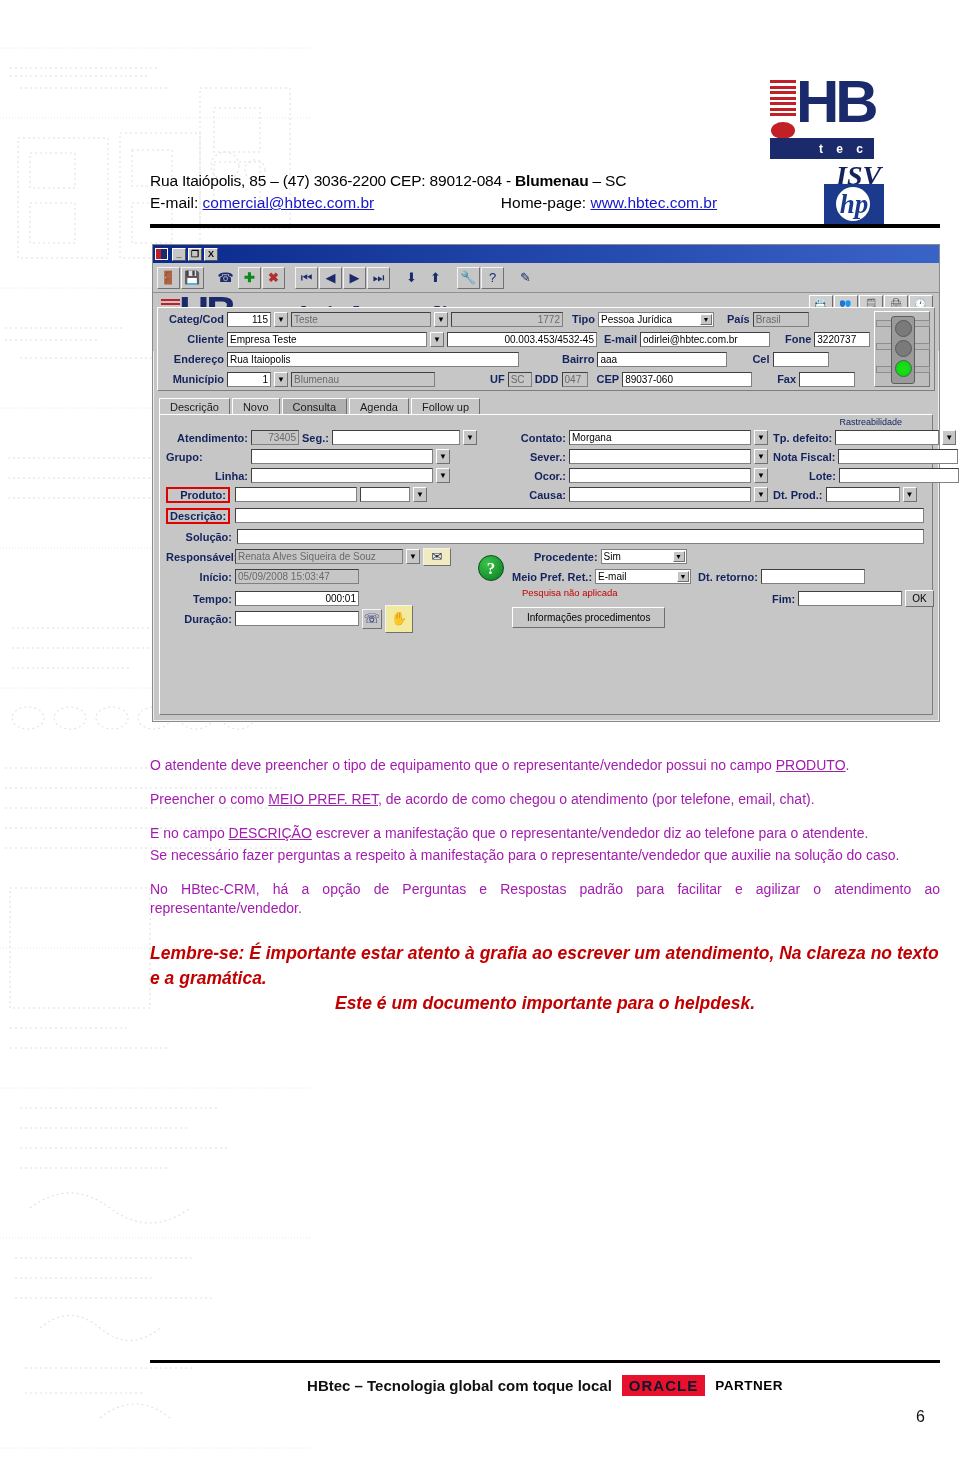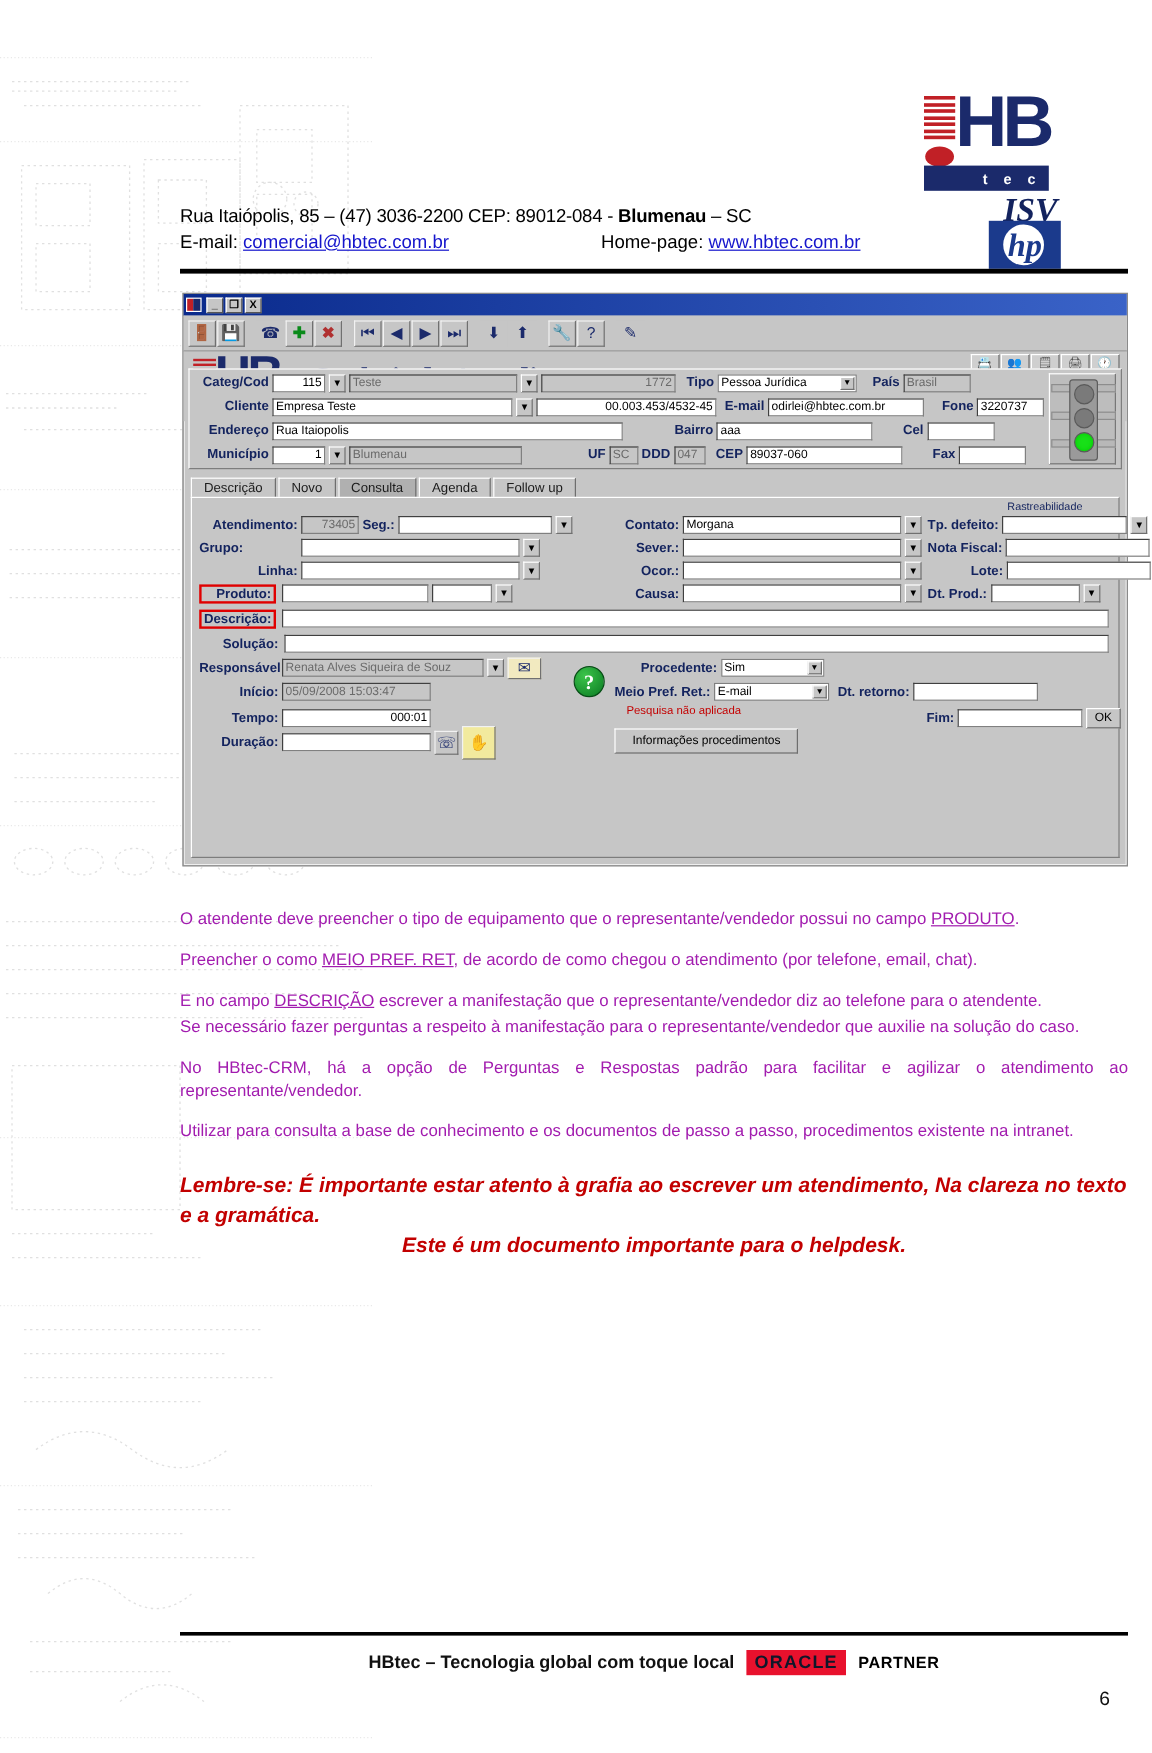--- a/index.html
+++ b/index.html
@@ -496,21 +496,20 @@
     <p class="p"><span>O atendente deve preencher o tipo de equipamento que o representante/vendedor possui no campo </span><u>PRODUTO</u><span>.</span></p>
 
     <p class="p"><span>Preencher o como </span><u>MEIO PREF. RET</u><span>, de acordo de como chegou o atendimento (por telefone, email, chat).</span></p>
 
     <p class="p" style="margin-bottom:2px"><span>E no campo </span><u>DESCRIÇÃO</u><span> escrever a manifestação que o representante/vendedor diz ao telefone para o atendente.</span></p>
 
     <p class="p">Se necessário fazer perguntas a respeito à manifestação para o representante/vendedor que auxilie na solução do caso.</p>
 
     <p class="p">No HBtec-CRM, há a opção de Perguntas e Respostas padrão para facilitar e agilizar o atendimento ao representante/vendedor.</p>
 
-    <p class="p">Utilizar para consulta a base de conhecimento e os documentos de passo a passo, procedimentos existente na intranet.</p>
 
     <p class="pred" style="margin-top:22px">Lembre-se: É importante estar atento à grafia ao escrever um atendimento, Na clareza no texto e a gramática.</p>
     <p class="pred" style="text-align:center">Este é um documento importante para o helpdesk.</p>
   </div>
 
   <div class="frule"></div>
   <div class="footer">
     <span class="ftxt">HBtec – Tecnologia global com toque local</span>
     <span class="oracle">ORACLE</span>
     <span class="partner">PARTNER</span>

